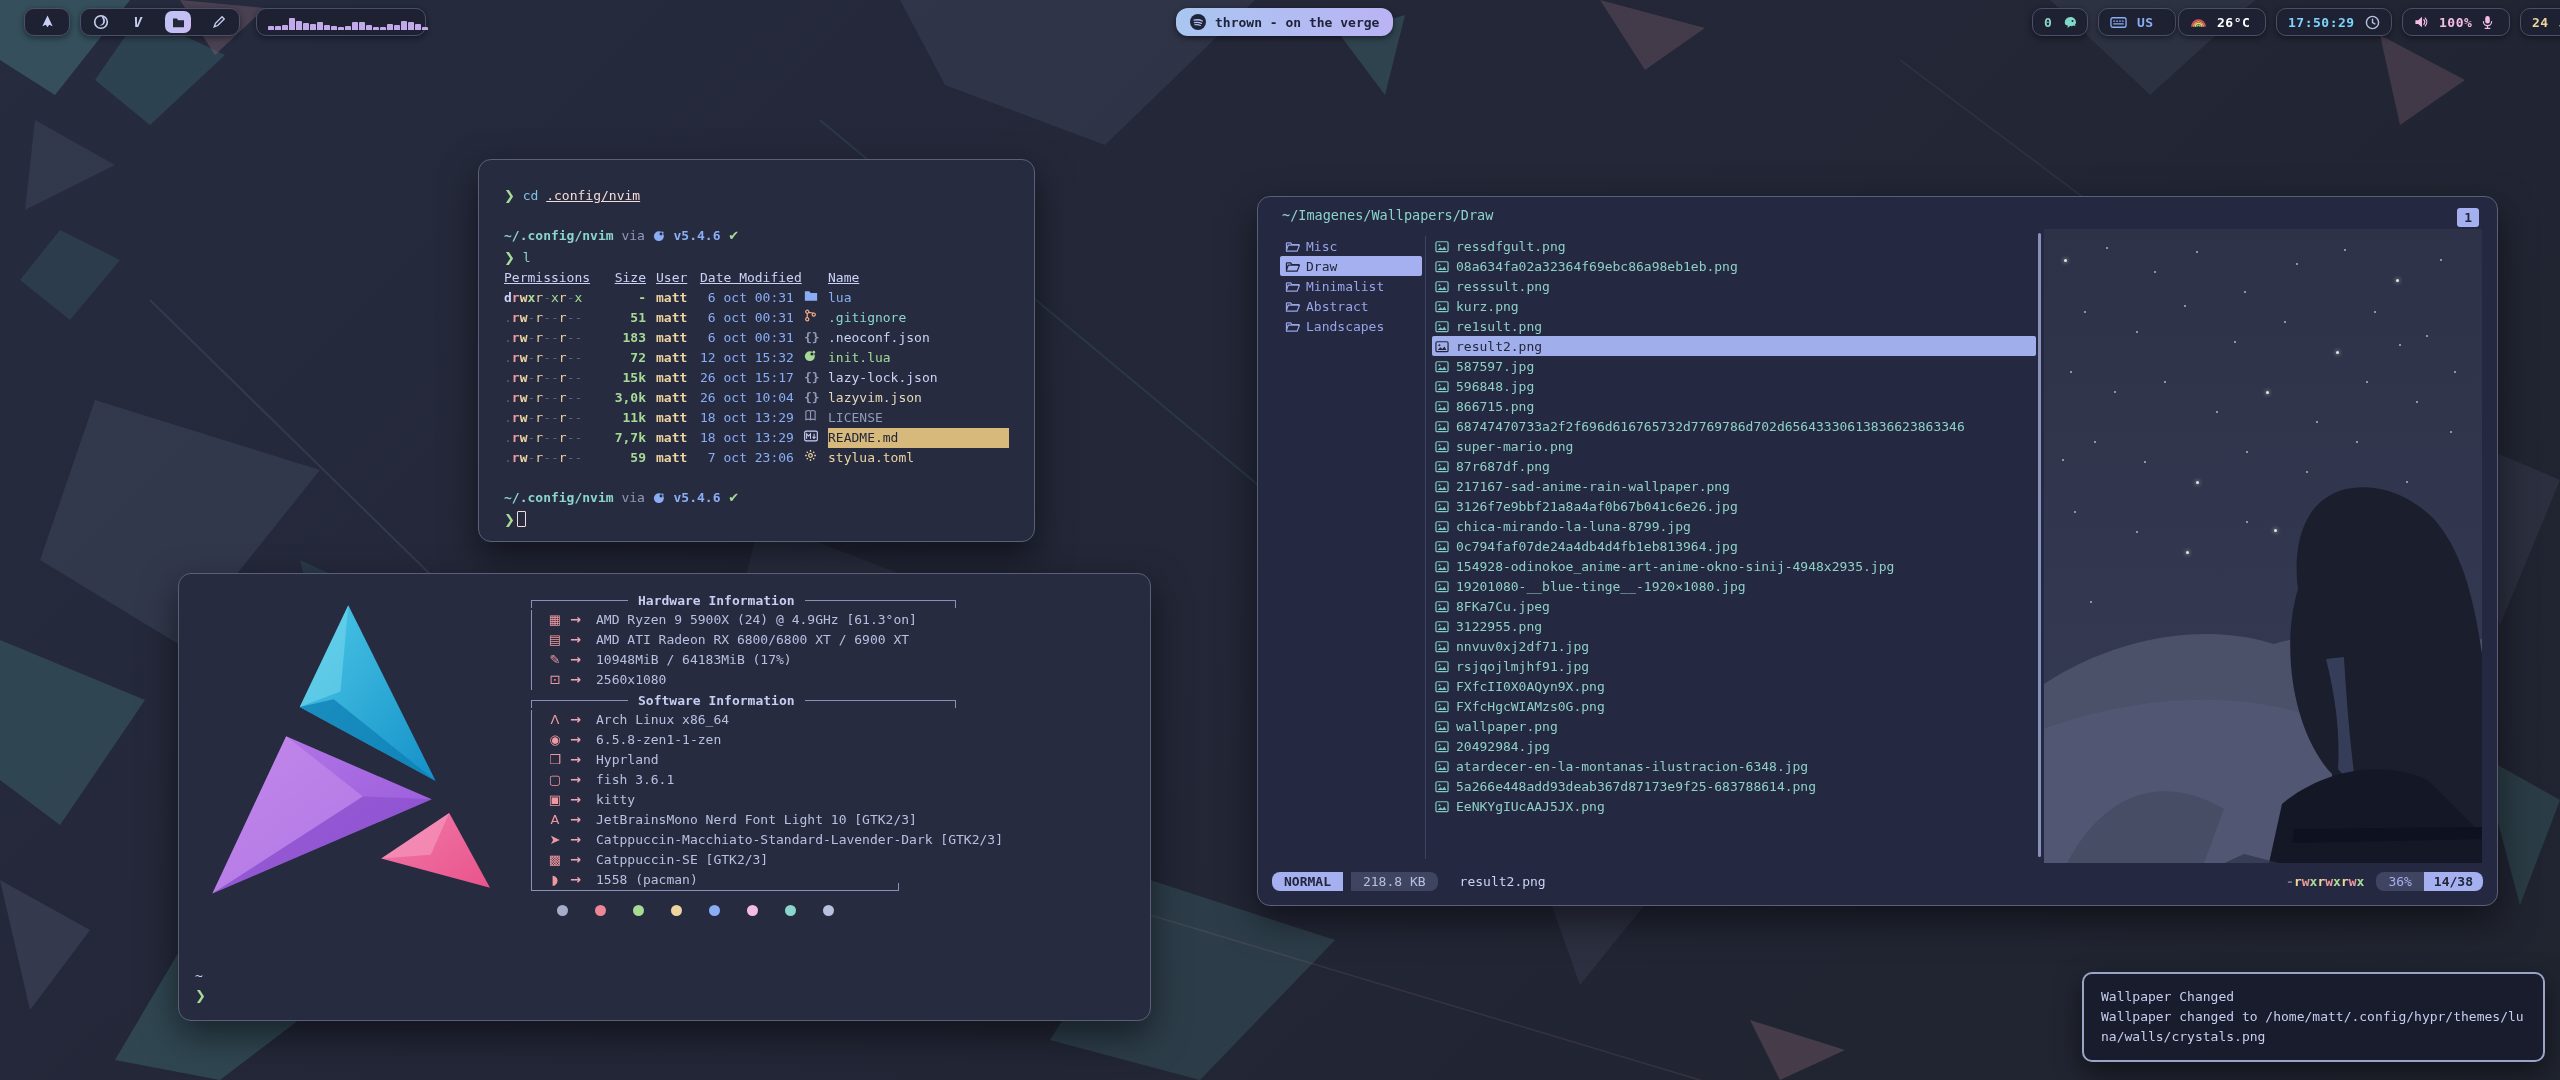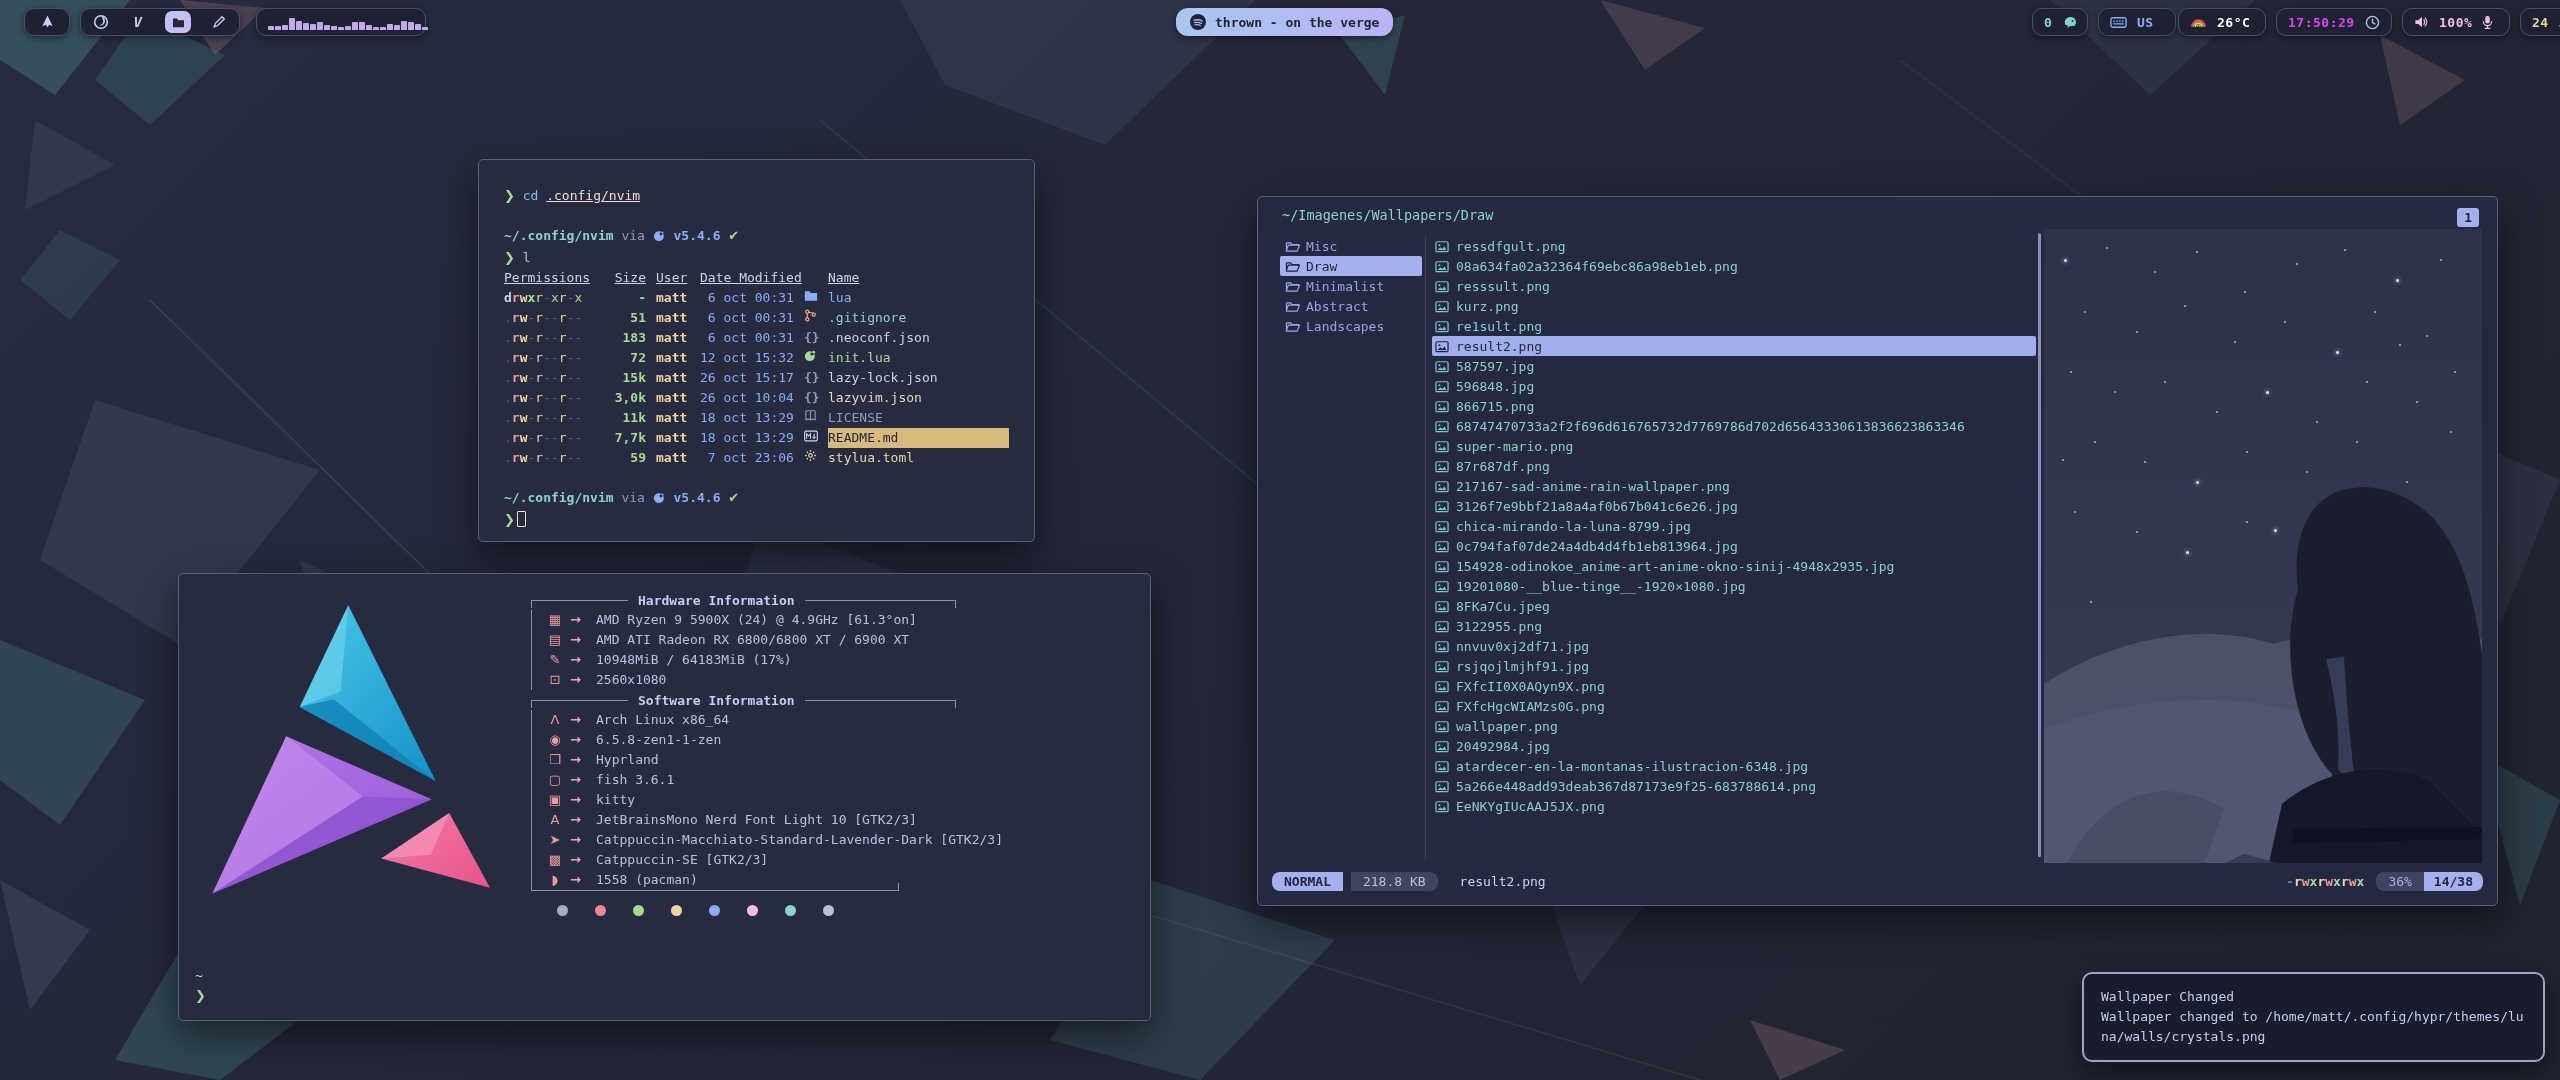--- a/index.html
+++ b/index.html
@@ -21,21 +21,21 @@
   .viz { display:flex; align-items:flex-end; gap:1px; height:16px; }
   .viz i { display:block; width:6px; background:#c2a9ea; border-radius:1px 1px 0 0; }
   .spotify-pill { position:absolute; left:1176px; top:8px; height:28px; border-radius:12px;
     background:linear-gradient(90deg,#a9c6f0,#bab3f4); display:flex; align-items:center;
     gap:9px; padding:0 14px; box-shadow:0 2px 6px rgba(0,0,0,.5); }
   .spotify-pill .txt { font-size:13px; font-weight:bold; color:#20243a; }
   .glyph { font-family:"DejaVu Sans",sans-serif; }
 
   
   .window { position:absolute; background:#262b40; border:1px solid #5b6078;
-    border-radius:5px; box-shadow:0 14px 36px rgba(0,0,0,.5); }
+    border-radius:13px; box-shadow:0 14px 36px rgba(0,0,0,.5); }
   .t-line { white-space:pre; font-size:13px; line-height:20px; color:#cad3f5; }
 
   
   #terminal { left:478px; top:159px; width:557px; height:383px; padding:26px 25px; }
   .c-green{color:#a6da95} .c-teal{color:#8bd5ca} .c-blue{color:#8aadf4}
   .c-yellow{color:#eed49f} .c-red{color:#ee99a0} .c-dim{color:#5b6078}
   .c-gray{color:#939ab7} .c-lav{color:#cad3f5} .c-sap{color:#7dc4e4}
   .b{font-weight:bold} .u{text-decoration:underline}
   .ls-row { display:grid; grid-template-columns:104px 44px 48px 104px 24px auto;
     font-size:13px; line-height:20px; white-space:pre; }
@@ -236,21 +236,21 @@
           <path d="M2 11 A7 7 0 0 1 16 11" fill="none" stroke="#e05561" stroke-width="1.6"></path>
           <path d="M3.8 11 A5.2 5.2 0 0 1 14.2 11" fill="none" stroke="#f0a050" stroke-width="1.6"></path>
           <path d="M5.6 11 A3.4 3.4 0 0 1 12.4 11" fill="none" stroke="#ead26e" stroke-width="1.6"></path>
           <path d="M7.4 11 A1.6 1.6 0 0 1 10.6 11" fill="none" stroke="#7fc868" stroke-width="1.6"></path>
         </svg>
     </span>
     <span class="txt" style="color:#ffffff;">26°C</span>
   </div>
 
   <div class="island" style="left:2276px;width:116px;">
-    <span class="txt" style="color:#d946ef;">17:50:29</span>
+    <span class="txt" style="color:#7dd3fc;">17:50:29</span>
     <span style="display:flex;color:#b8c0e0;">
       <svg width="15" height="15" viewBox="0 0 16 16">
           <circle cx="8" cy="8" r="6.5" fill="none" stroke="currentColor" stroke-width="1.5"></circle>
           <path d="M8 4.5 V8 L10.5 9.5" stroke="currentColor" stroke-width="1.5" fill="none" stroke-linecap="round"></path>
         </svg>
     </span>
   </div>
 
   <div class="island" style="left:2402px;width:108px;">
     <span style="display:flex;color:#f5bde6;">

